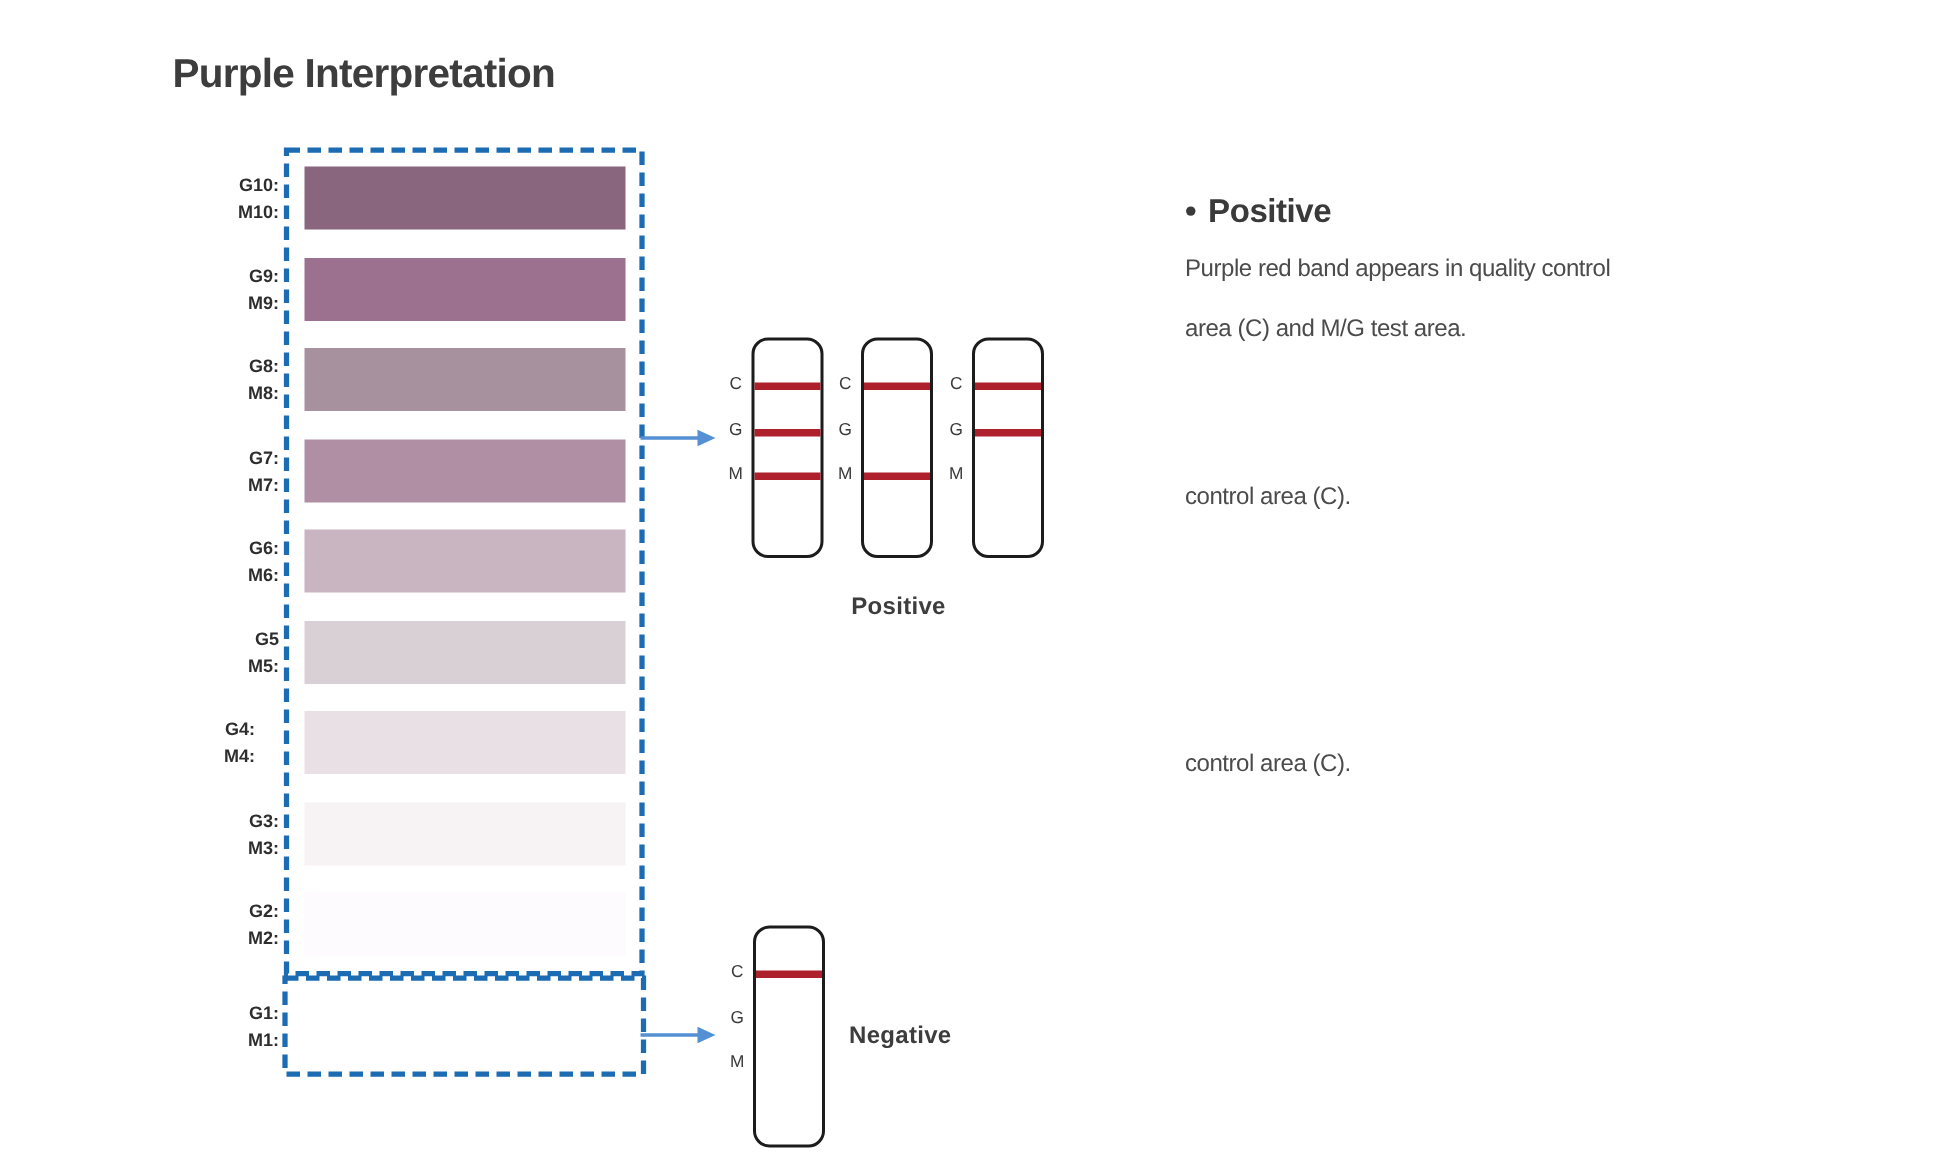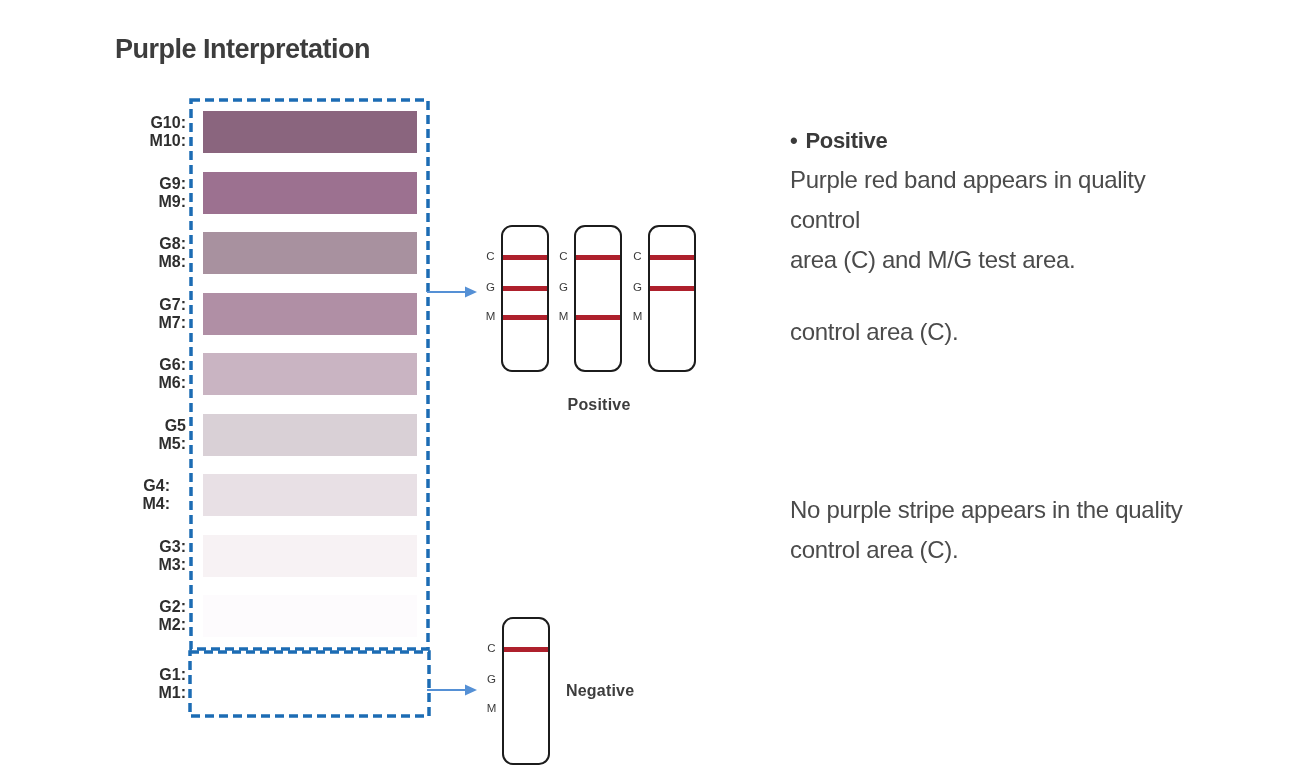--- a/index.html
+++ b/index.html
@@ -26,21 +26,21 @@
 
   
   .scale-label {
     position: absolute;
     width: 56px;
     height: 44px;
     display: flex;
     flex-direction: column;
     justify-content: center;
     align-items: flex-end;
-    font-size: 16px;
+    font-size: 12px;
     font-weight: 600;
     line-height: 18px;
     color: #2e2e2e;
   }
 
   .scale-bar { position: absolute; }
 
   
   .cassette {
     position: absolute;
@@ -75,21 +75,21 @@
   .legend-section { position: absolute; left: 790px; width: 430px; }
   .legend-heading {
     font-size: 22px;
     font-weight: bold;
     color: #3a3a3a;
     letter-spacing: -0.3px;
   }
   .legend-heading .bullet { margin-right: 8px; }
   .legend-body {
     margin-top: 6px;
-    font-size: 24px;
+    font-size: 16px;
     line-height: 40px;
     color: #4b4b4b;
     letter-spacing: -0.3px;
   }
 </style>
 </head>
 <body>
 
 <div class="stage">
 
@@ -209,18 +209,17 @@
   </div>
 
   <div class="legend-section" style="top:306px;">
     <div class="legend-body">
       <div>control area (C).</div>
     </div>
   </div>
 
   <div class="legend-section" style="top:484px;">
     <div class="legend-body">
-      <div>No purple stripe appears in the quality</div>
       <div>control area (C).</div>
     </div>
   </div>
 
 </div>
 
 </body></html>

